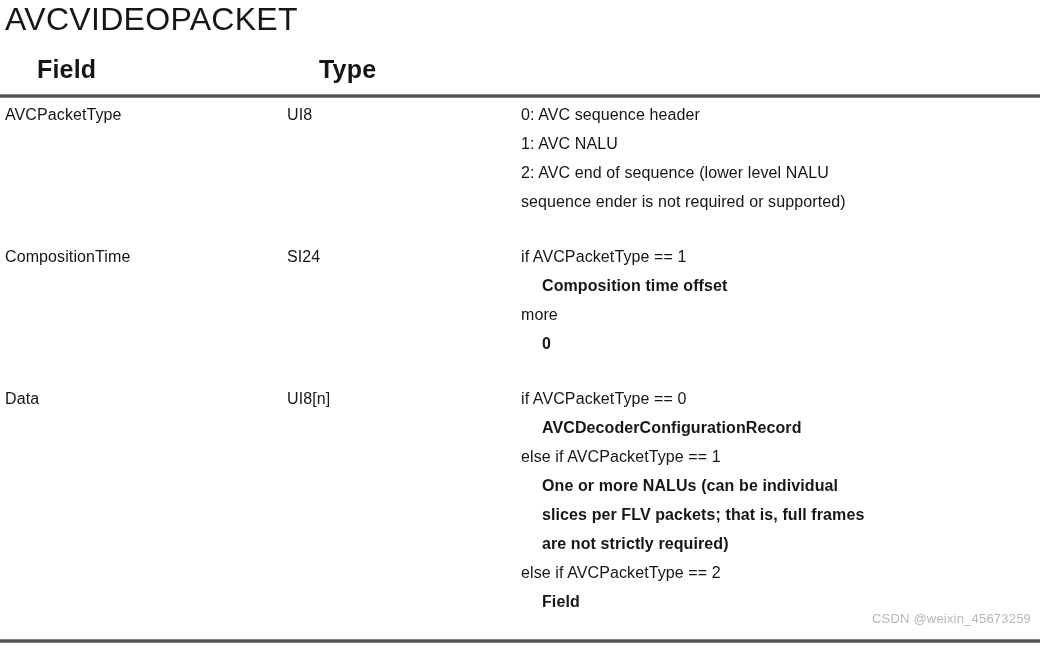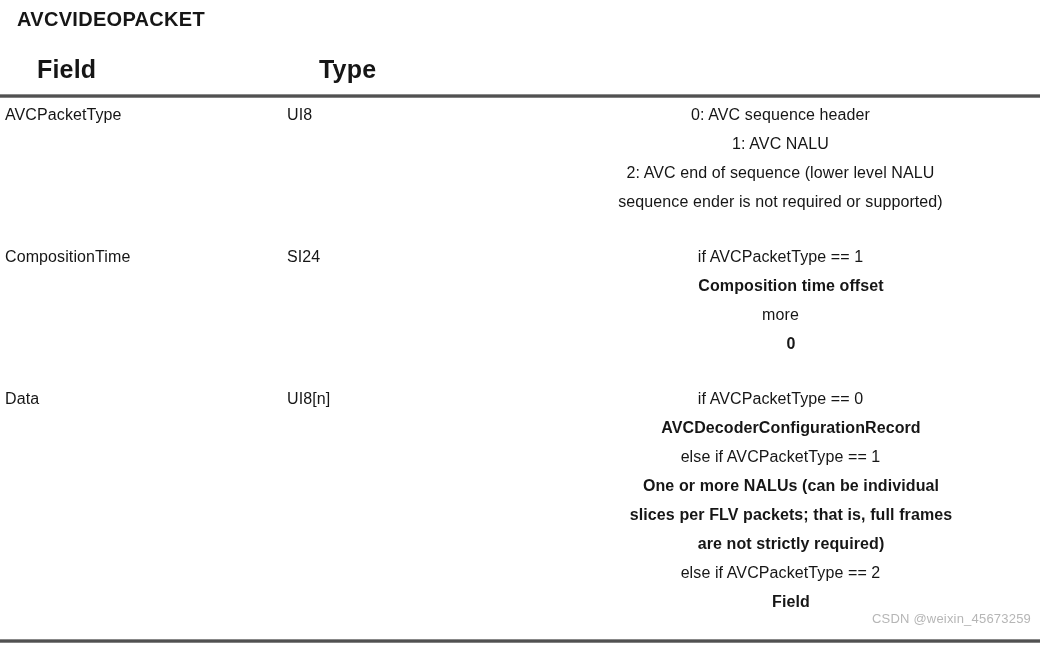--- a/index.html
+++ b/index.html
@@ -11,24 +11,24 @@
     position: relative;
     width: 1040px;
     height: 649px;
     background: #ffffff;
     font-family: "Liberation Sans", "DejaVu Sans", sans-serif;
     color: #161616;
     overflow: hidden;
   }
   .title {
     position: absolute;
-    left: 17px;
+    left: 5px;
     top: 3px;
-    font-size: 20px;
-    font-weight: 700;
+    font-size: 32px;
+    font-weight: 400;
     letter-spacing: 0.3px;
     line-height: 32px;
     white-space: nowrap;
   }
   .header-row {
     position: absolute;
     left: 0;
     top: 54px;
     width: 1040px;
     display: grid;
@@ -66,21 +66,21 @@
     box-sizing: border-box;
     margin-bottom: 26px;
   }
   .cell {
     font-size: 16px;
     font-weight: 400;
     letter-spacing: 0.1px;
     line-height: 29px;
   }
   .col-field, .col-type { white-space: nowrap; }
-  .cline { white-space: nowrap; text-align: center; }
+  .cline { white-space: nowrap; }
   .cline.indent-1 { padding-left: 21px; font-weight: bold; }
   .watermark {
     position: absolute;
     right: 9px;
     top: 611px;
     font-size: 13px;
     font-weight: 400;
     color: #b6b6b6;
     letter-spacing: 0.2px;
     white-space: nowrap;

